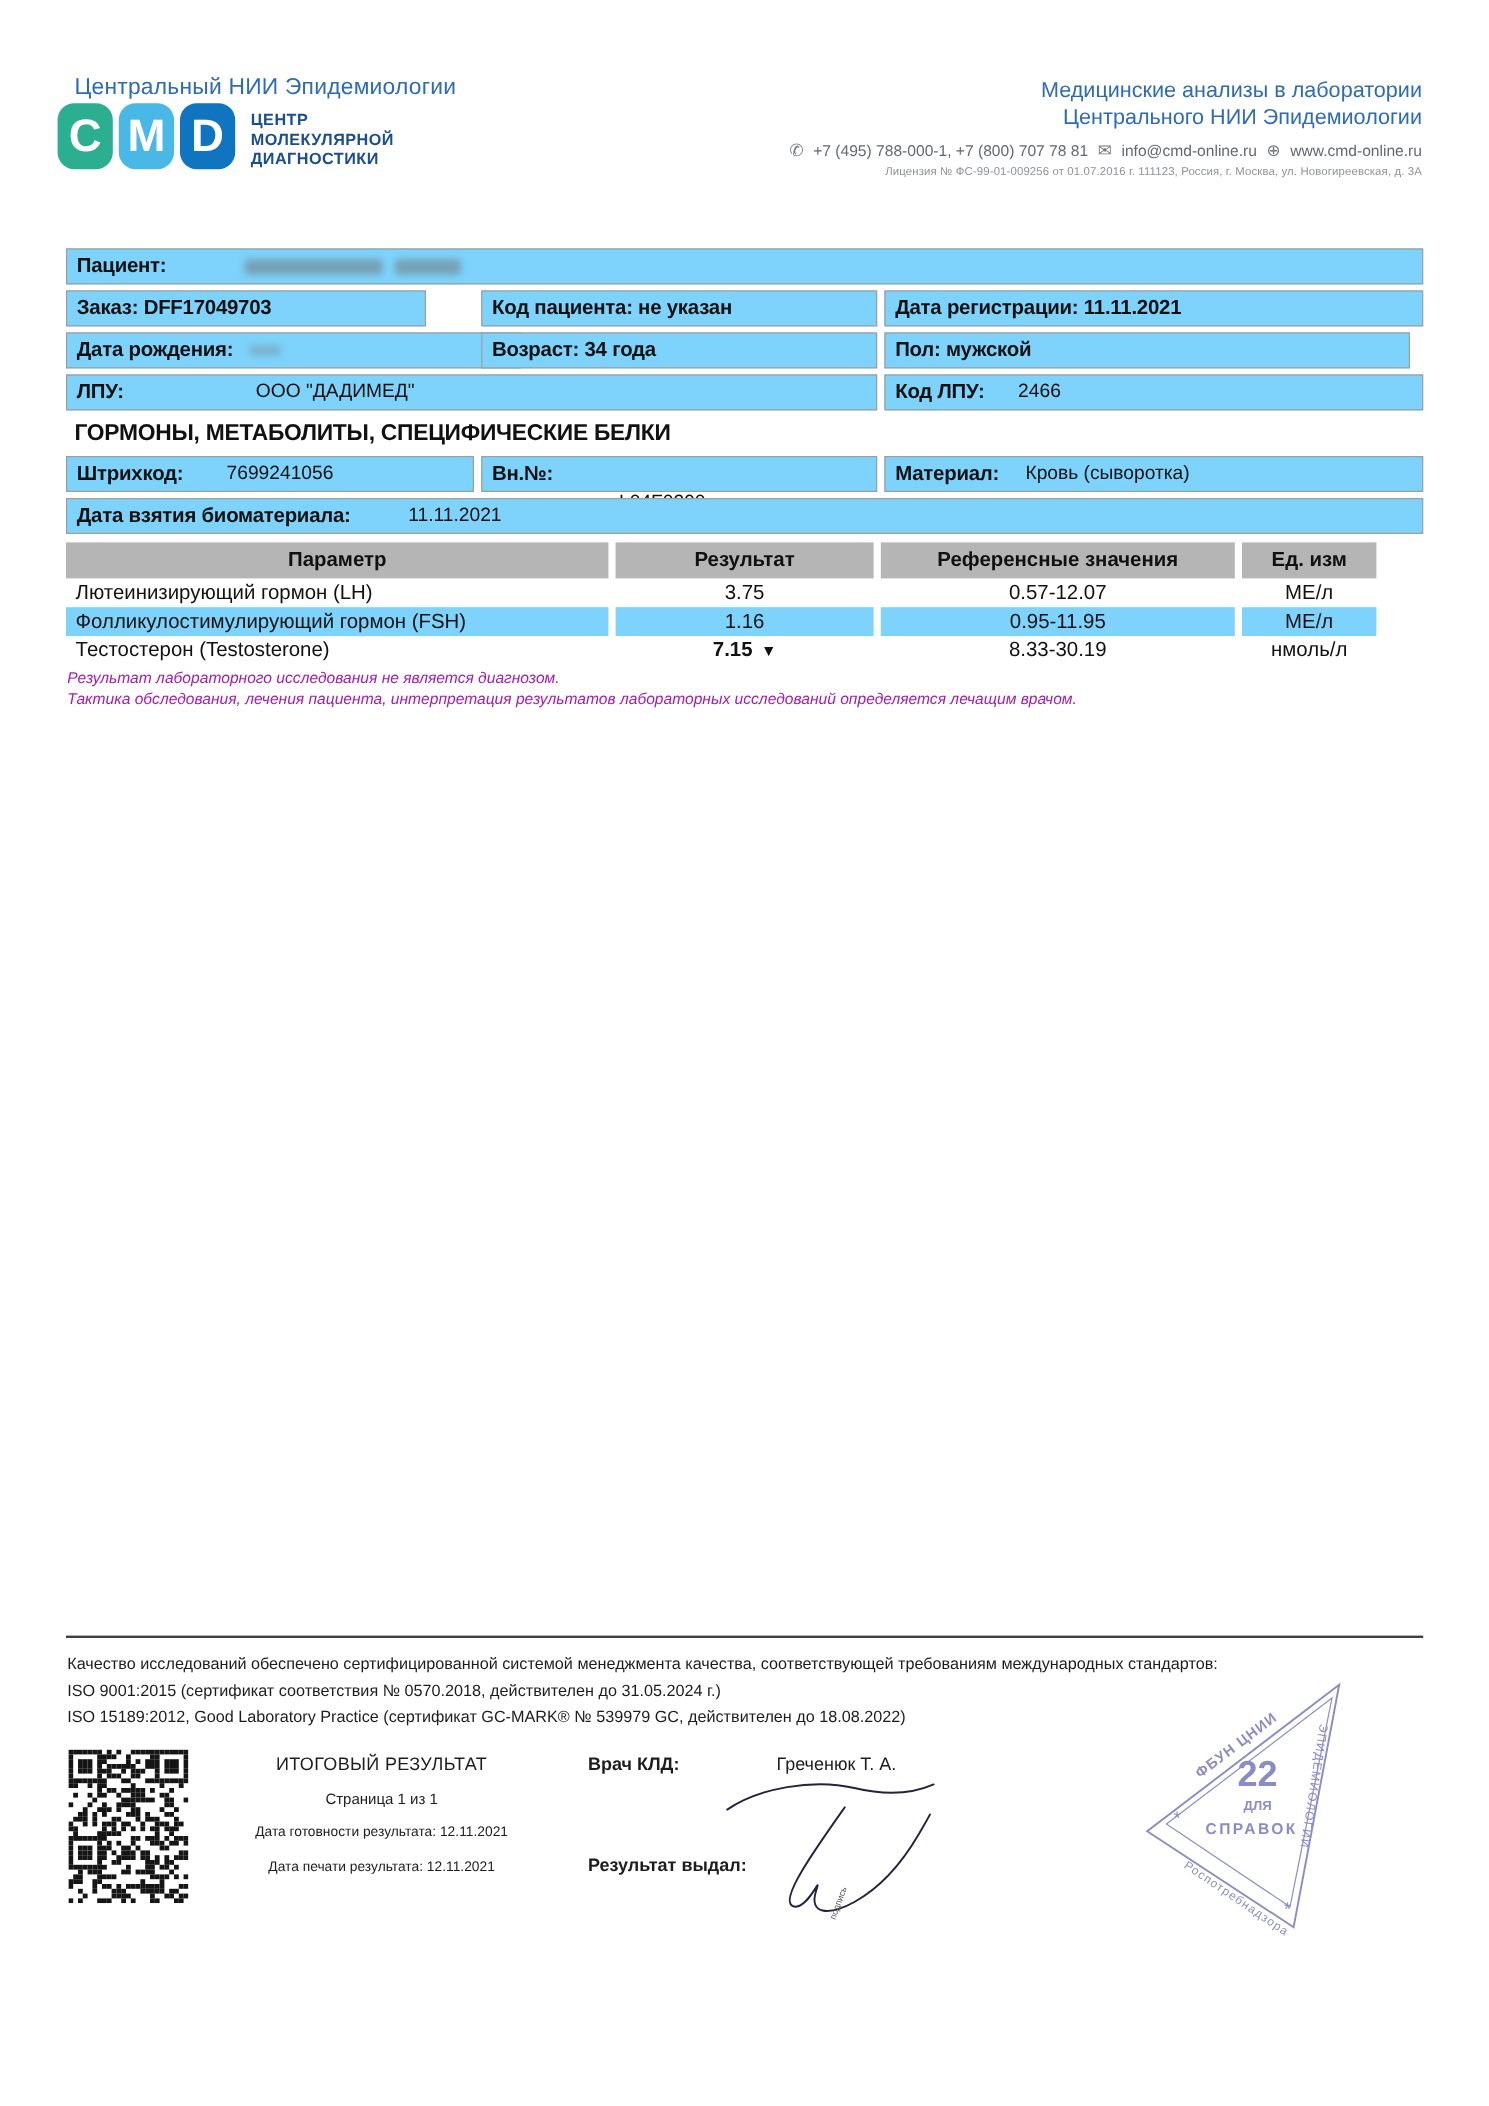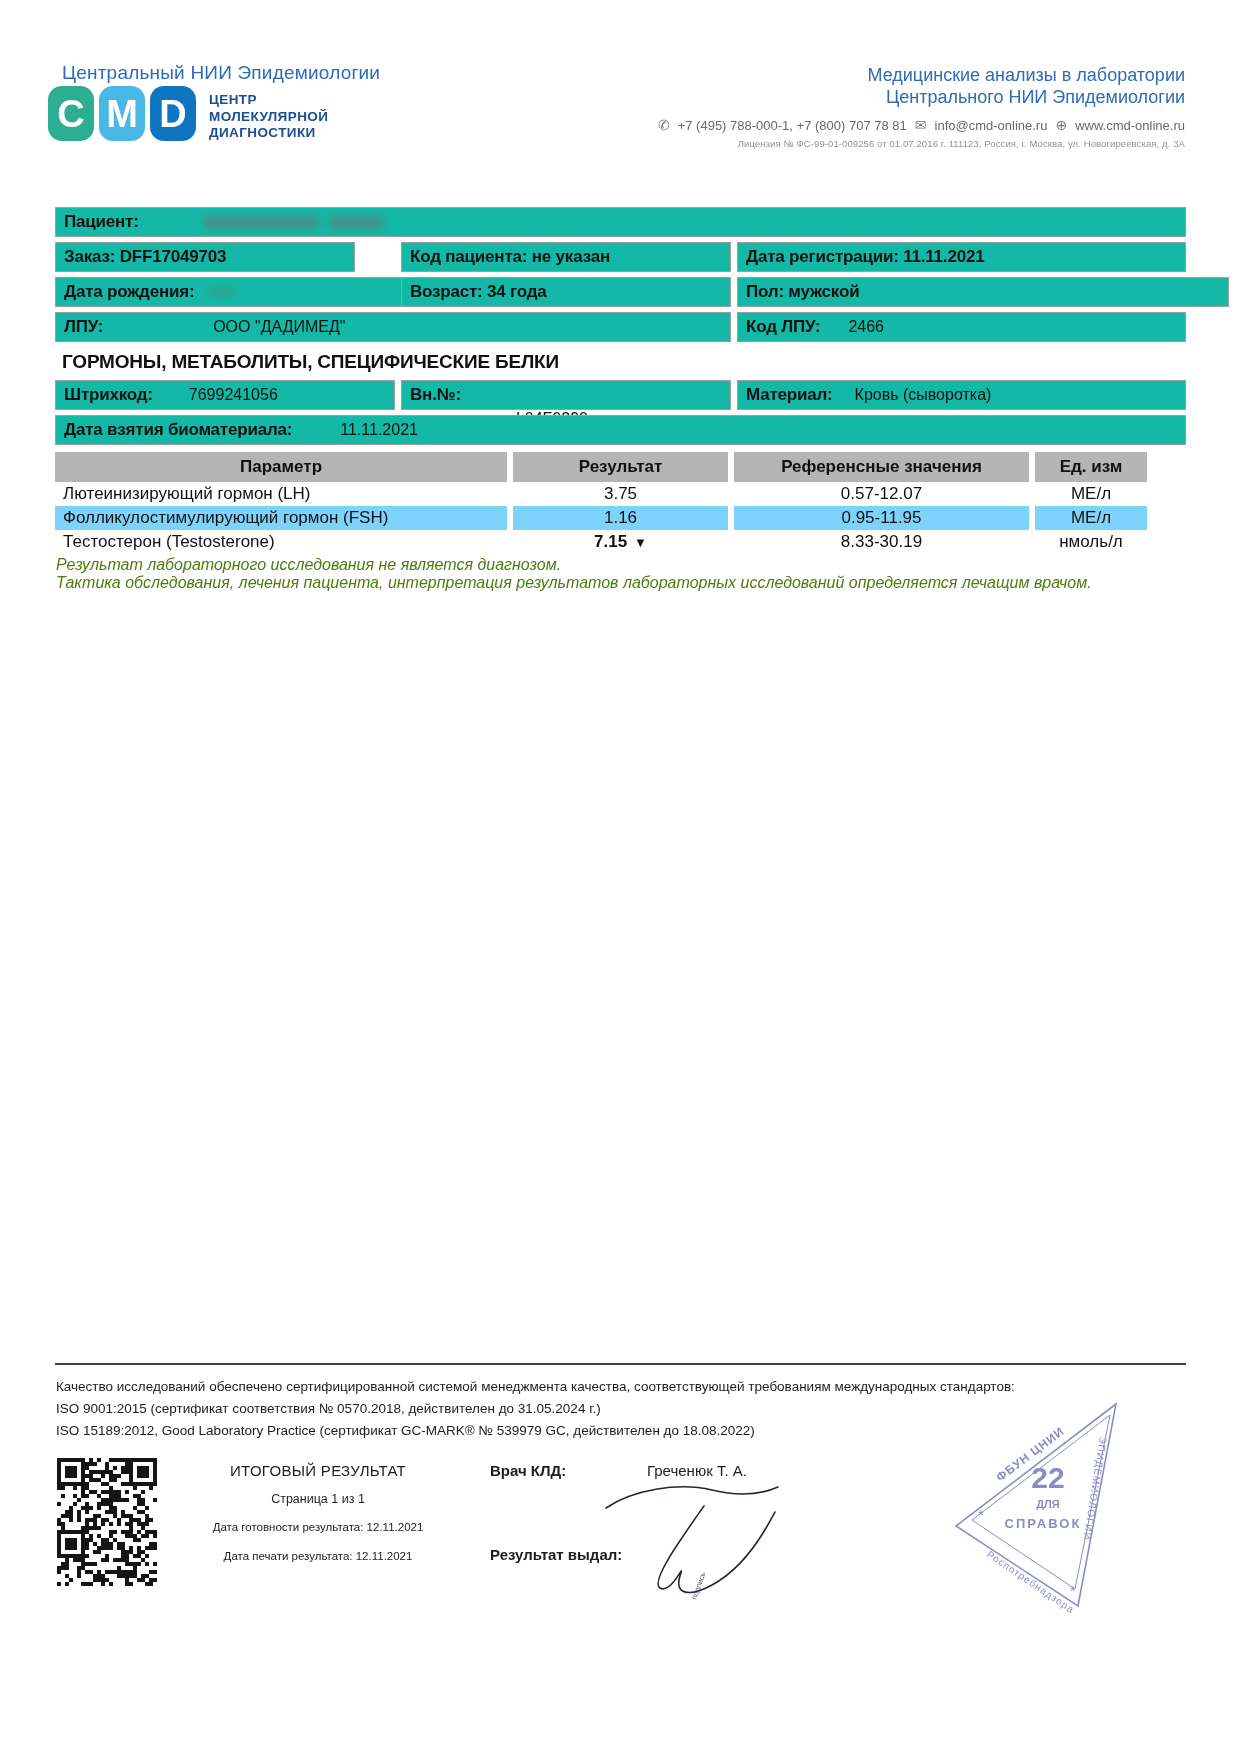--- a/index.html
+++ b/index.html
@@ -17,38 +17,38 @@
   .logo-sub{position:absolute;left:209px;top:92px;font-size:13.5px;font-weight:bold;color:#1b4d91;
             line-height:16.5px;letter-spacing:.4px;}
   .hdr-right{position:absolute;right:56px;top:64px;text-align:right;}
   .tagline{font-size:18px;color:#2d6cb5;line-height:22px;}
   .contact-row{margin-top:9px;font-size:13px;color:#65696d;display:flex;justify-content:flex-end;gap:8px;align-items:center;}
   .contact-ico{font-size:14px;color:#74787c;}
   .license{margin-top:5px;font-size:9.5px;color:#8f9397;letter-spacing:.1px;}
 
   
   .ibox{position:absolute;box-sizing:border-box;border:1px solid #9e9e9e;height:30px;display:flex;
-        align-items:center;padding-left:8px;font-size:17px;font-weight:bold;letter-spacing:-0.2px;background:#14b8a6;}
+        align-items:center;padding-left:8px;font-size:17px;font-weight:bold;letter-spacing:-0.2px;background:#7dd3fc;}
   .val{font-weight:normal;font-size:16px;letter-spacing:0;}
   .smudge{display:inline-block;height:13px;border-radius:3px;background:#6f6f6f;filter:blur(3px);opacity:.5;}
   .section-title{position:absolute;left:62px;top:351px;font-size:19px;font-weight:bold;letter-spacing:-0.2px;}
 
   
   .rt{position:absolute;left:55px;top:452px;width:1131px;}
   .rt-row{display:flex;gap:6px;}
   .rt-head .rt-cell{background:#b5b5b5;height:30px;font-weight:bold;}
   .rt-cell{box-sizing:border-box;display:flex;align-items:center;justify-content:center;height:24px;font-size:17px;}
   .c-param{width:452px;justify-content:flex-start;padding-left:8px;}
   .c-res{width:215px;}
   .c-ref{width:295px;}
   .c-unit{width:112px;}
   .row-alt .rt-cell{background:#7dd3fc;}
   .res-low{font-weight:bold;}
   .flag{font-size:13px;margin-left:7px;}
-  .notes{position:absolute;left:56px;top:556px;font-size:16px;font-style:italic;line-height:17.5px;color:#4d7c0f;}
+  .notes{position:absolute;left:56px;top:556px;font-size:13px;font-style:italic;line-height:17.5px;color:#a21caf;}
 
   
   .divider{position:absolute;left:55px;top:1363px;width:1131px;height:2px;background:#3f3f3f;}
   .quality{position:absolute;left:56px;top:1376px;font-size:13.5px;line-height:22px;color:#1d1d1d;}
   .qr{position:absolute;left:57px;top:1458px;width:100px;height:128px;}
   .qr svg rect{fill:#151515;}
   .f-text{position:absolute;font-size:15px;color:#1d1d1d;white-space:nowrap;}
   .f-center{transform:translateX(-50%);}
   .bold{font-weight:bold;}
   .small{font-size:11.5px;}
@@ -106,21 +106,21 @@
     <span>Дата регистрации: 11.11.2021</span>
   </div>
 
   <div class="ibox" style="left:55px;top:277px;width:380px;">
     <span>Дата рождения:</span>
     <span class="smudge" style="width:26px;height:8px;margin-left:14px;opacity:.35;"></span>
   </div>
   <div class="ibox" style="left:401px;top:277px;width:330px;">
     <span>Возраст: 34 года</span>
   </div>
-  <div class="ibox" style="left:737px;top:277px;width:492px;">
+  <div class="ibox" style="left:737px;top:277px;width:438px;">
     <span>Пол: мужской</span>
   </div>
 
   <div class="ibox" style="left:55px;top:312px;width:676px;">
     <span>ЛПУ:</span>
     <span class="val" style="margin-left:110px;">ООО "ДАДИМЕД"</span>
   </div>
   <div class="ibox" style="left:737px;top:312px;width:449px;">
     <span>Код ЛПУ:</span>
     <span class="val" style="margin-left:28px;">2466</span>

